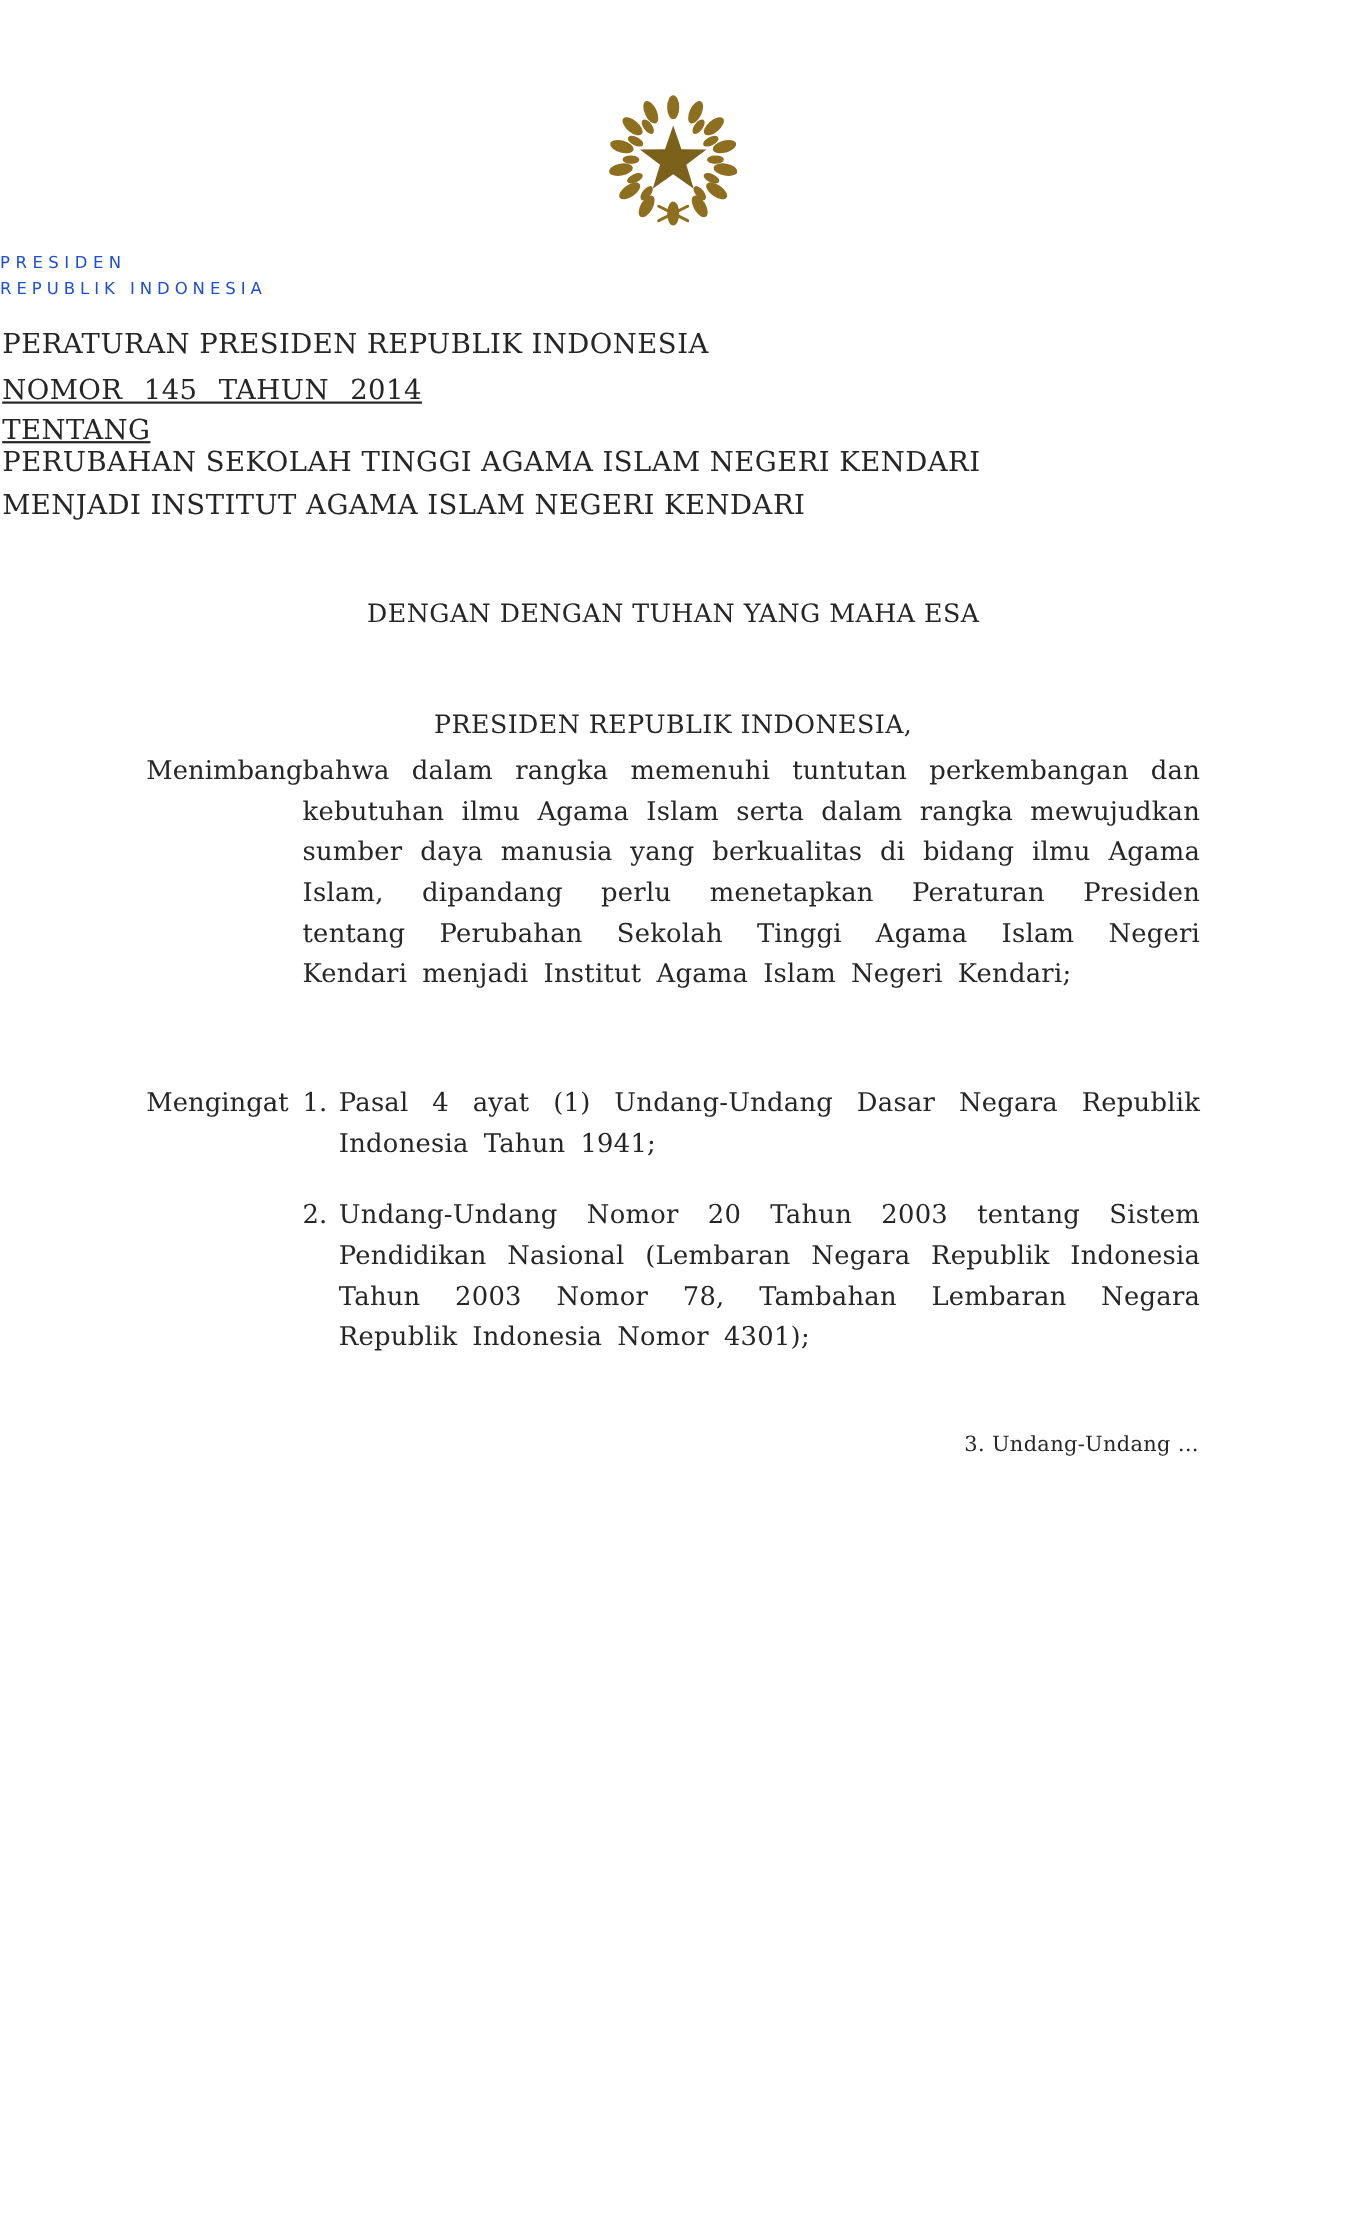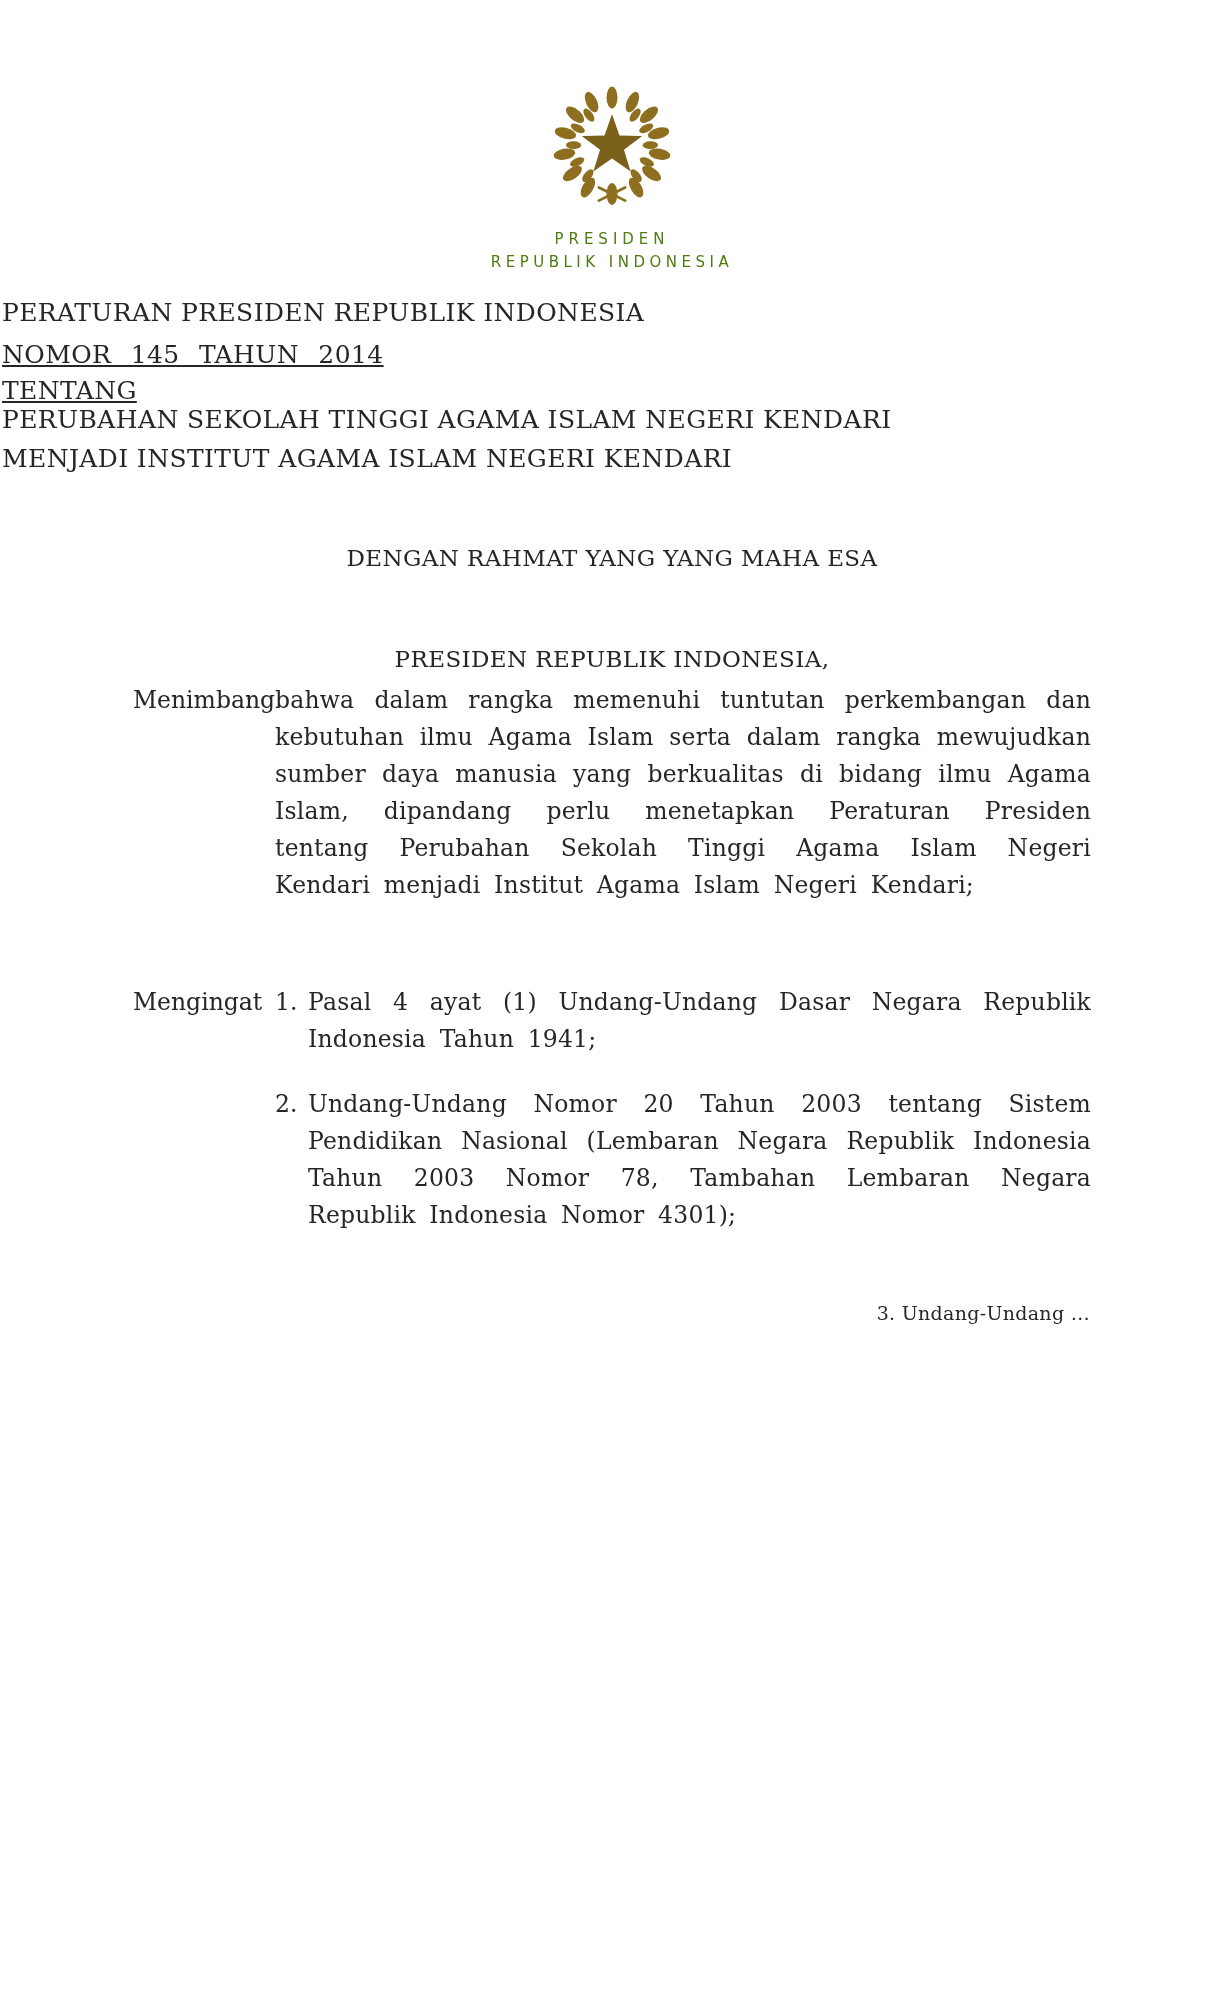--- a/index.html
+++ b/index.html
@@ -23,22 +23,21 @@
     display: flex;
     justify-content: center;
   }
 
   
   .letterhead {
     position: absolute;
     top: 230px;
     left: 0;
     width: 100%;
-    text-align: center;
-    color: #4d7c0f;
+    color: #1d4ed8;
     font-family: "DejaVu Sans", "Liberation Sans", sans-serif;
   }
   .letterhead .lh1 { font-size: 15px; letter-spacing: 5px; }
   .letterhead .lh2 { font-size: 15px; letter-spacing: 4.5px; margin-top: 5px; }
 
   
   .doc-title {
     position: absolute;
     top: 298px;
     left: 2px;
@@ -156,21 +155,21 @@
   </div>
 
   <div class="doc-title">
     <div class="t1">PERATURAN PRESIDEN REPUBLIK INDONESIA</div>
     <div class="t2">NOMOR 145 TAHUN 2014</div>
     <div class="t3">TENTANG</div>
     <div class="t4">PERUBAHAN SEKOLAH TINGGI AGAMA ISLAM NEGERI KENDARI</div>
     <div class="t5">MENJADI INSTITUT AGAMA ISLAM NEGERI KENDARI</div>
   </div>
 
-  <div class="invocation">DENGAN RAHMAT YANG YANG MAHA ESA</div>
+  <div class="invocation">DENGAN DENGAN TUHAN YANG MAHA ESA</div>
 
   <div class="issuer">PRESIDEN REPUBLIK INDONESIA,</div>
 
   <div class="block considering">
     <div class="label">Menimbang</div>
     <div class="colon">:</div>
     <div class="justify">bahwa dalam rangka memenuhi tuntutan perkembangan dan kebutuhan ilmu Agama Islam serta dalam rangka mewujudkan sumber daya manusia yang berkualitas di bidang ilmu Agama Islam, dipandang perlu menetapkan Peraturan Presiden tentang Perubahan Sekolah Tinggi Agama Islam Negeri Kendari menjadi Institut Agama Islam Negeri Kendari;</div>
   </div>
 
   <div class="block recalling">

